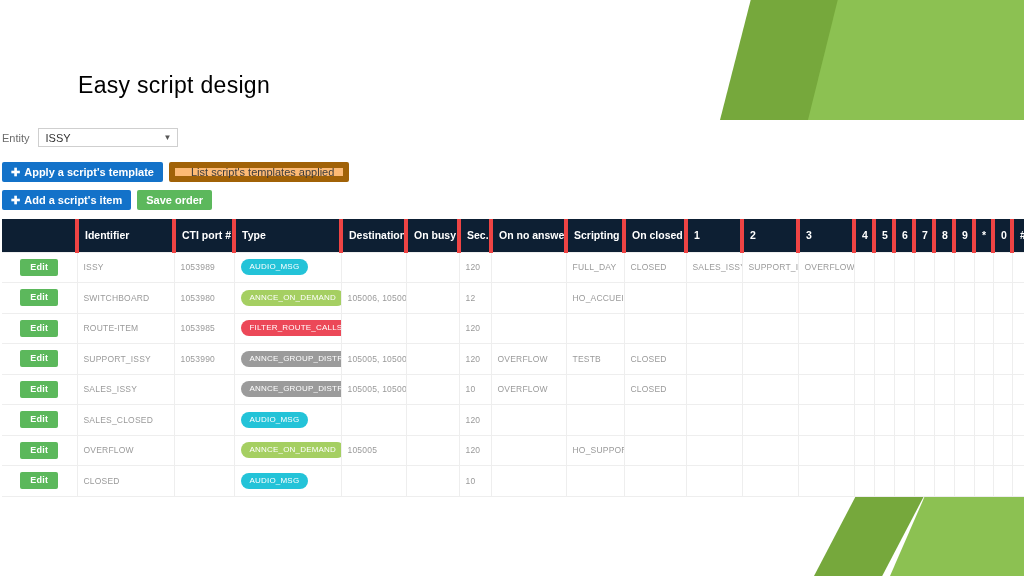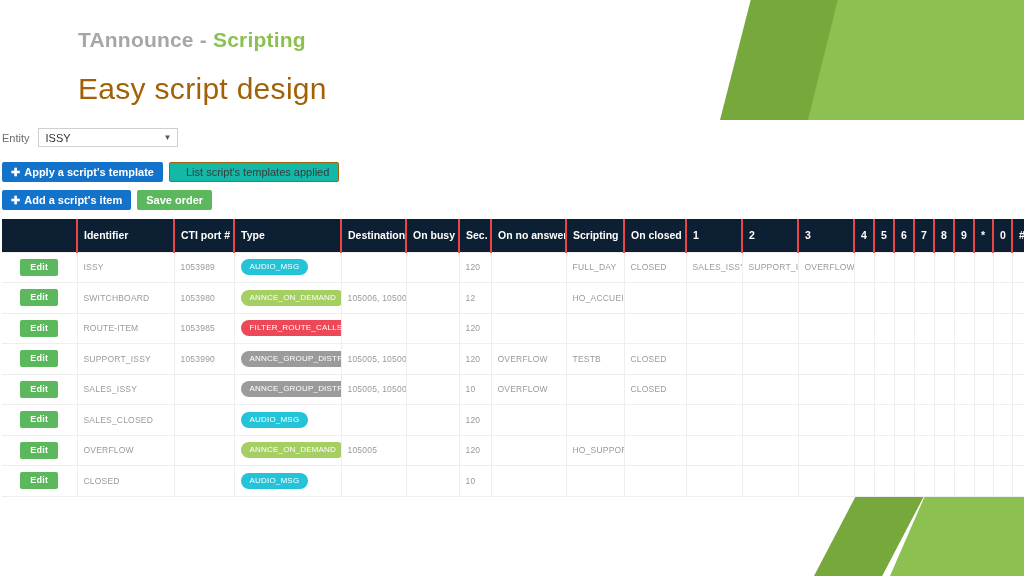--- a/index.html
+++ b/index.html
@@ -41,21 +41,21 @@
   
   .title-line {
     position: absolute; left: 78px; top: 28px;
     font-size: 21px; letter-spacing: .2px;
     color: #a6a6a6; font-weight: 700;
     white-space: nowrap;
   }
   .title-line .accent { color: #8cc152; }
   .subtitle {
     position: absolute; left: 78px; top: 72px;
-    font-size: 30px; color: #a16207; font-weight: 400;
+    font-size: 23px; color: #000000; font-weight: 400;
     letter-spacing: .3px; white-space: nowrap;
   }
 
   
   .entity-row {
     position: absolute; left: 2px; top: 128px;
     display: flex; align-items: center; gap: 8px;
   }
   .entity-label { font-size: 11px; color: #6b6b6b; }
   .entity-select {
@@ -74,34 +74,34 @@
   .btn {
     display: inline-flex; align-items: center; gap: 4px;
     height: 20px; padding: 0 9px; box-sizing: border-box;
     font-size: 11px; font-weight: 700; color: #fff;
     border: none; border-radius: 2px; white-space: nowrap;
     line-height: 1;
   }
   .btn-primary { background: #1372c9; }
   .btn-success { background: #5cb85c; align-items: center; }
   .btn-default {
-    background: #14b8a6; color: #3b3b3b;
-    border: 1px solid #a16207; font-weight: 400; padding-left: 16px;
+    background: #fdba74; color: #3b3b3b;
+    border: 6px solid #a16207; font-weight: 400; padding-left: 16px;
   }
   .plus { font-size: 11px; font-weight: 700; }
 
   
   .table-wrap { position: absolute; left: 2px; top: 219px; width: 1020px; }
   table.grid { border-collapse: collapse; table-layout: fixed; width: 1020px; }
   table.grid thead th {
     background: #0d1f33; color: #ffffff;
     font-size: 10.5px; font-weight: 700;
     text-align: left; padding: 0 6px;
     height: 33px; box-sizing: border-box;
-    border-right: 2px solid #ef4444;
+    border-right: 4px solid #ef4444;
     white-space: nowrap; overflow: hidden;
     vertical-align: middle;
   }
   table.grid thead th:last-child { border-right: none; }
   table.grid tbody td {
     height: 30.5px; box-sizing: border-box;
     border-bottom: 1px solid #eeeeee;
     border-right: 1px solid #eeeeee;
     font-size: 8.5px; color: #9a9a9a;
     padding: 0 6px; vertical-align: middle;
@@ -134,21 +134,20 @@
 </head>
 <body>
 
 <div id="root">
 
   <div class="deco deco-tr-dark"></div>
   <div class="deco deco-tr-light"></div>
   <div class="deco deco-br-dark"></div>
   <div class="deco deco-br-light"></div>
 
-  <div class="title-line"><span>TAnnounce - </span><span class="accent">Scripting</span></div>
 
   <div class="subtitle">Easy script design</div>
 
   <div class="entity-row">
     <span class="entity-label">Entity</span>
     <div class="entity-select">
       <span>ISSY</span>
       <span class="caret">▼</span>
     </div>
   </div>

